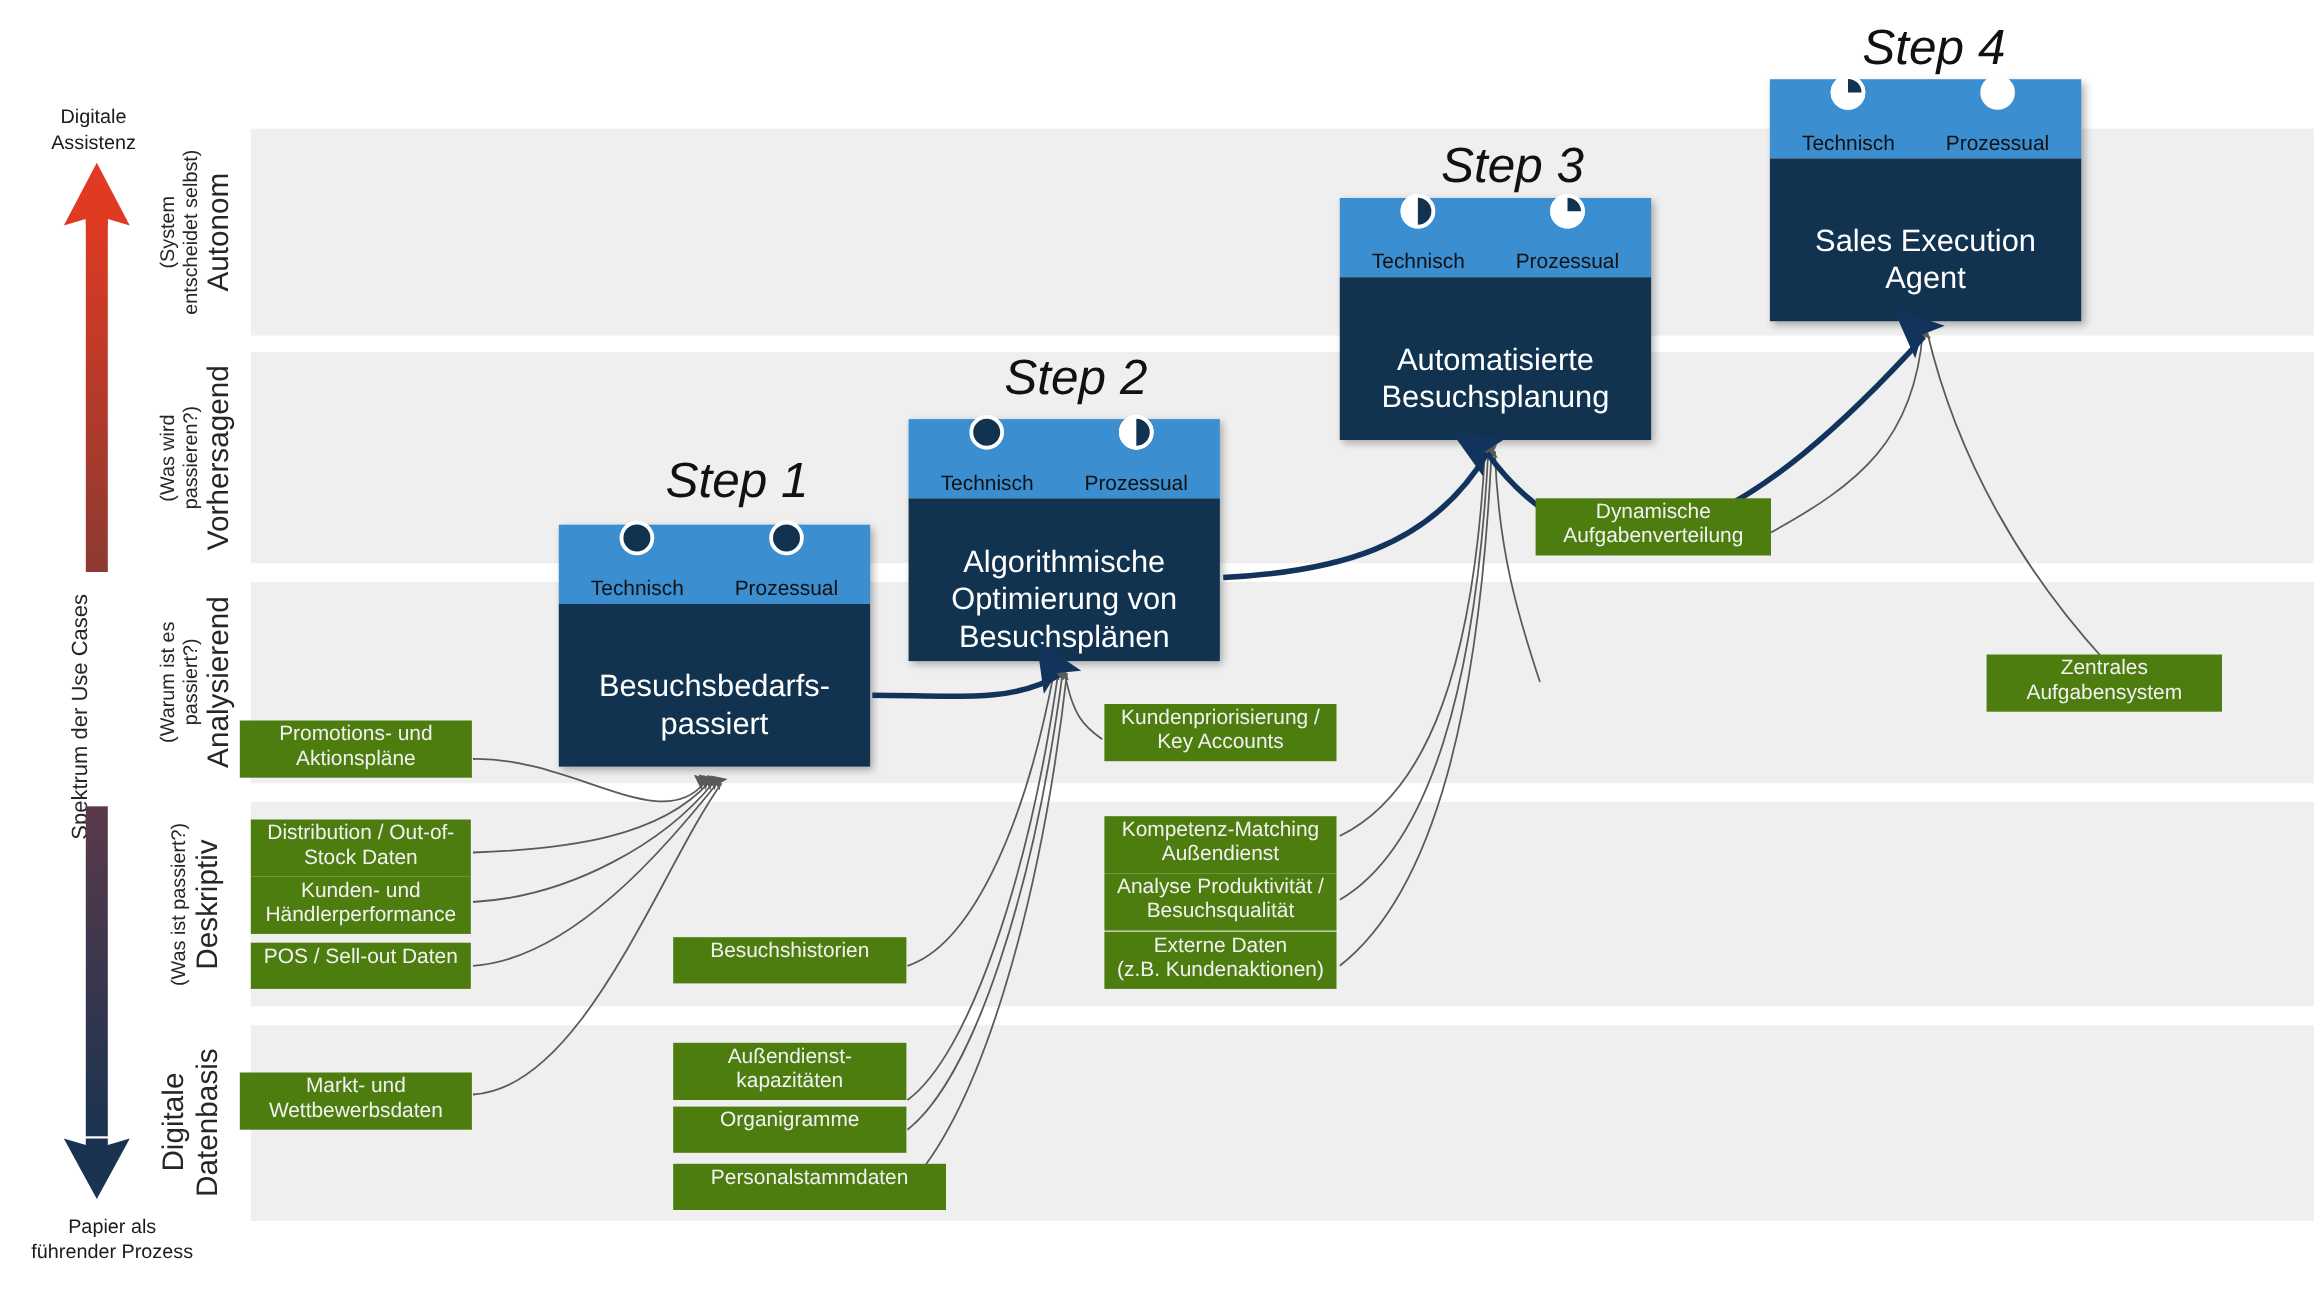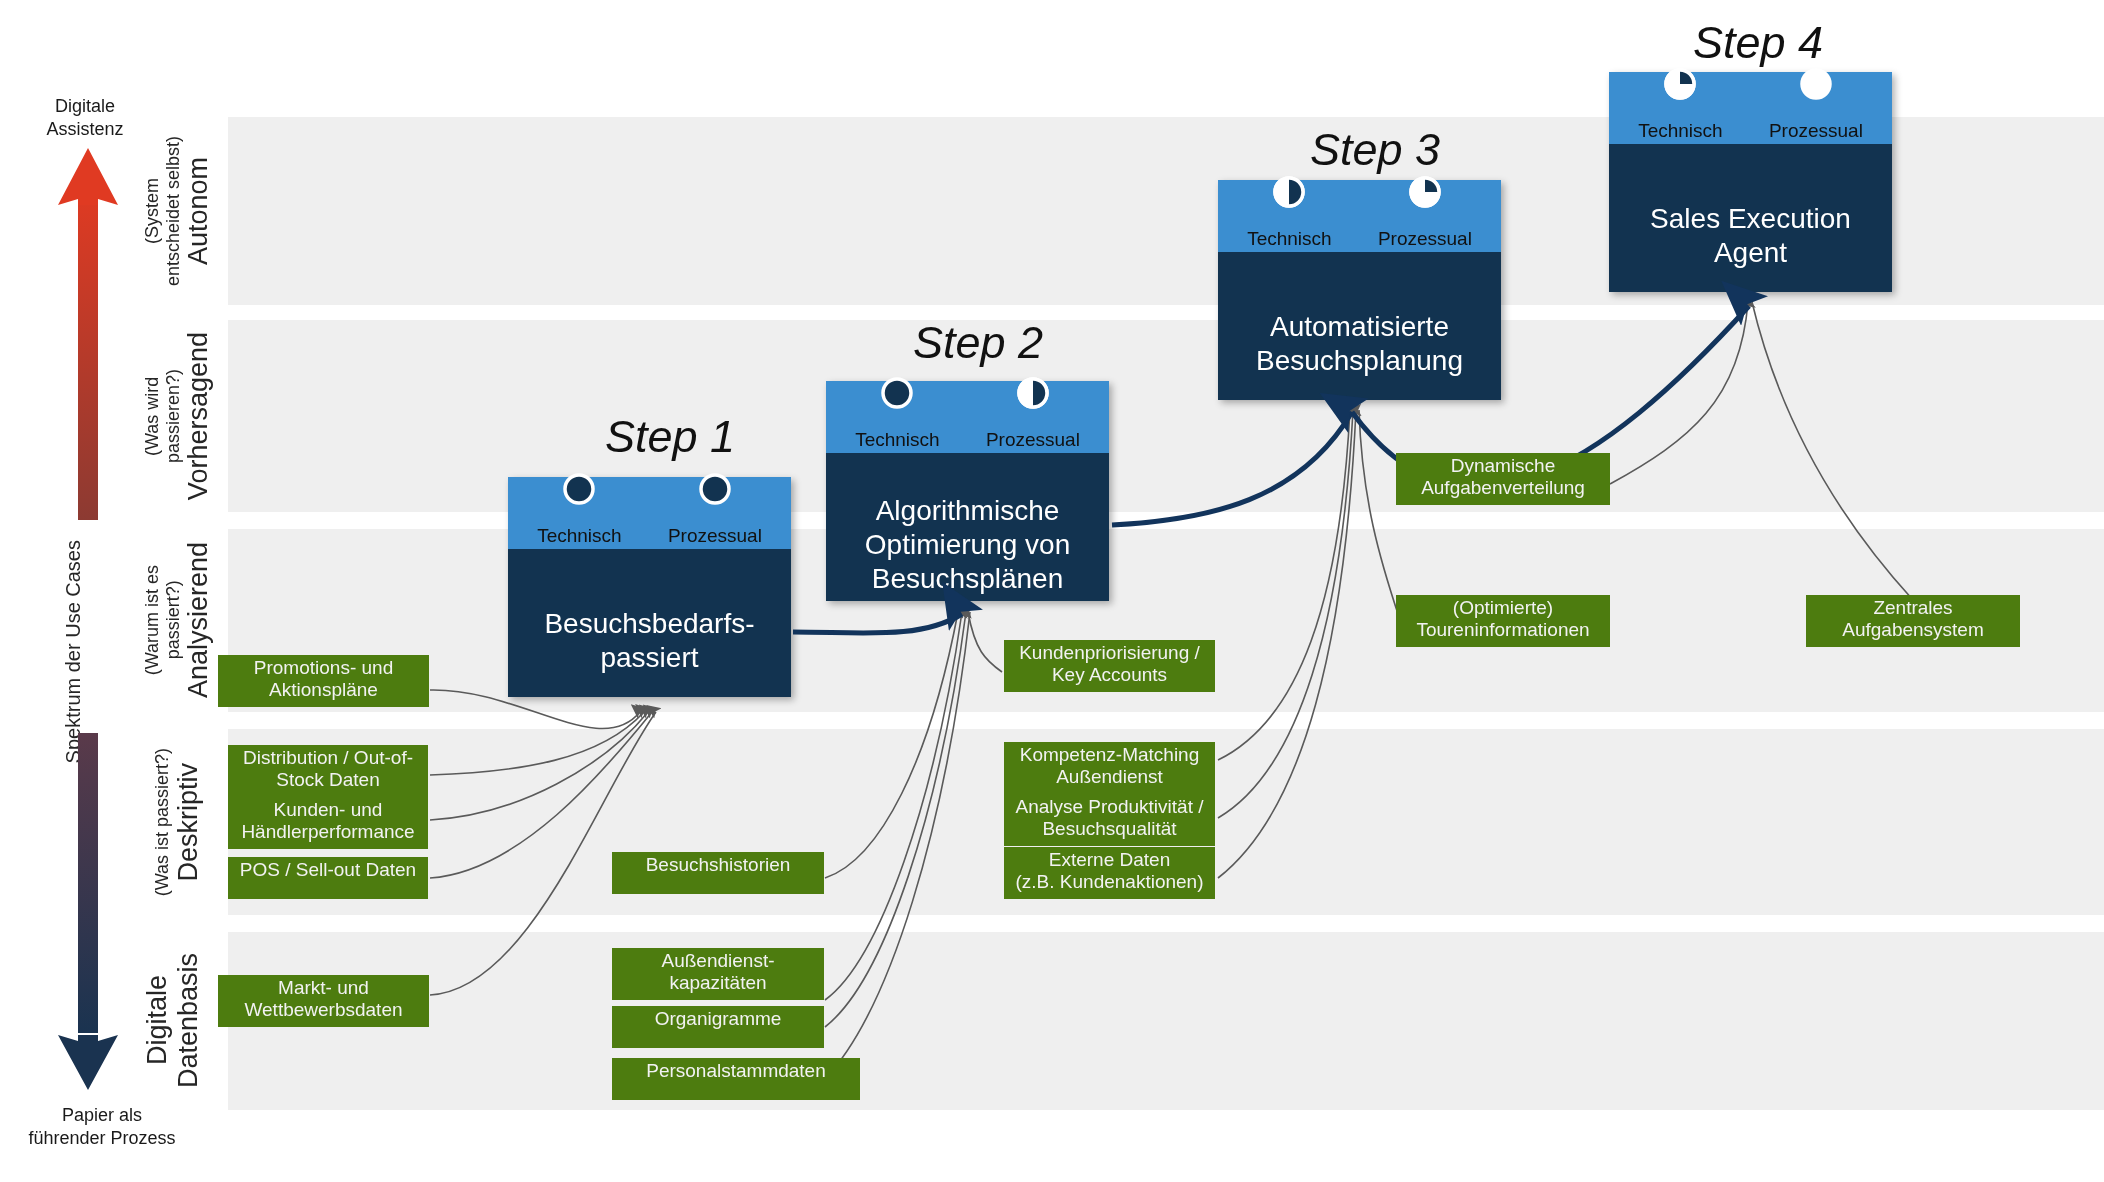--- a/index.html
+++ b/index.html
@@ -276,24 +276,20 @@
   <div class="chip" style="left:1004px;top:847px;width:211px;height:52px;">
     <span style="white-space:pre-line;">Externe Daten
 (z.B. Kundenaktionen)</span>
     </div>
 
   <div class="chip" style="left:1396px;top:453px;width:214px;height:52px;">
     <span style="white-space:pre-line;">Dynamische
 Aufgabenverteilung</span>
     </div>
 
-  <div class="chip" style="left:1396px;top:595px;width:214px;height:52px;">
-    <span style="white-space:pre-line;">(Optimierte)
-Toureninformationen</span>
-    </div>
 
   <div class="chip" style="left:1806px;top:595px;width:214px;height:52px;">
     <span style="white-space:pre-line;">Zentrales
 Aufgabensystem</span>
     </div>
 
   <svg class="overlay">
     <defs>
       <linearGradient id="gUp" x1="0" y1="1" x2="0" y2="0">
         <stop offset="0%" stop-color="#8C3A32"></stop>

